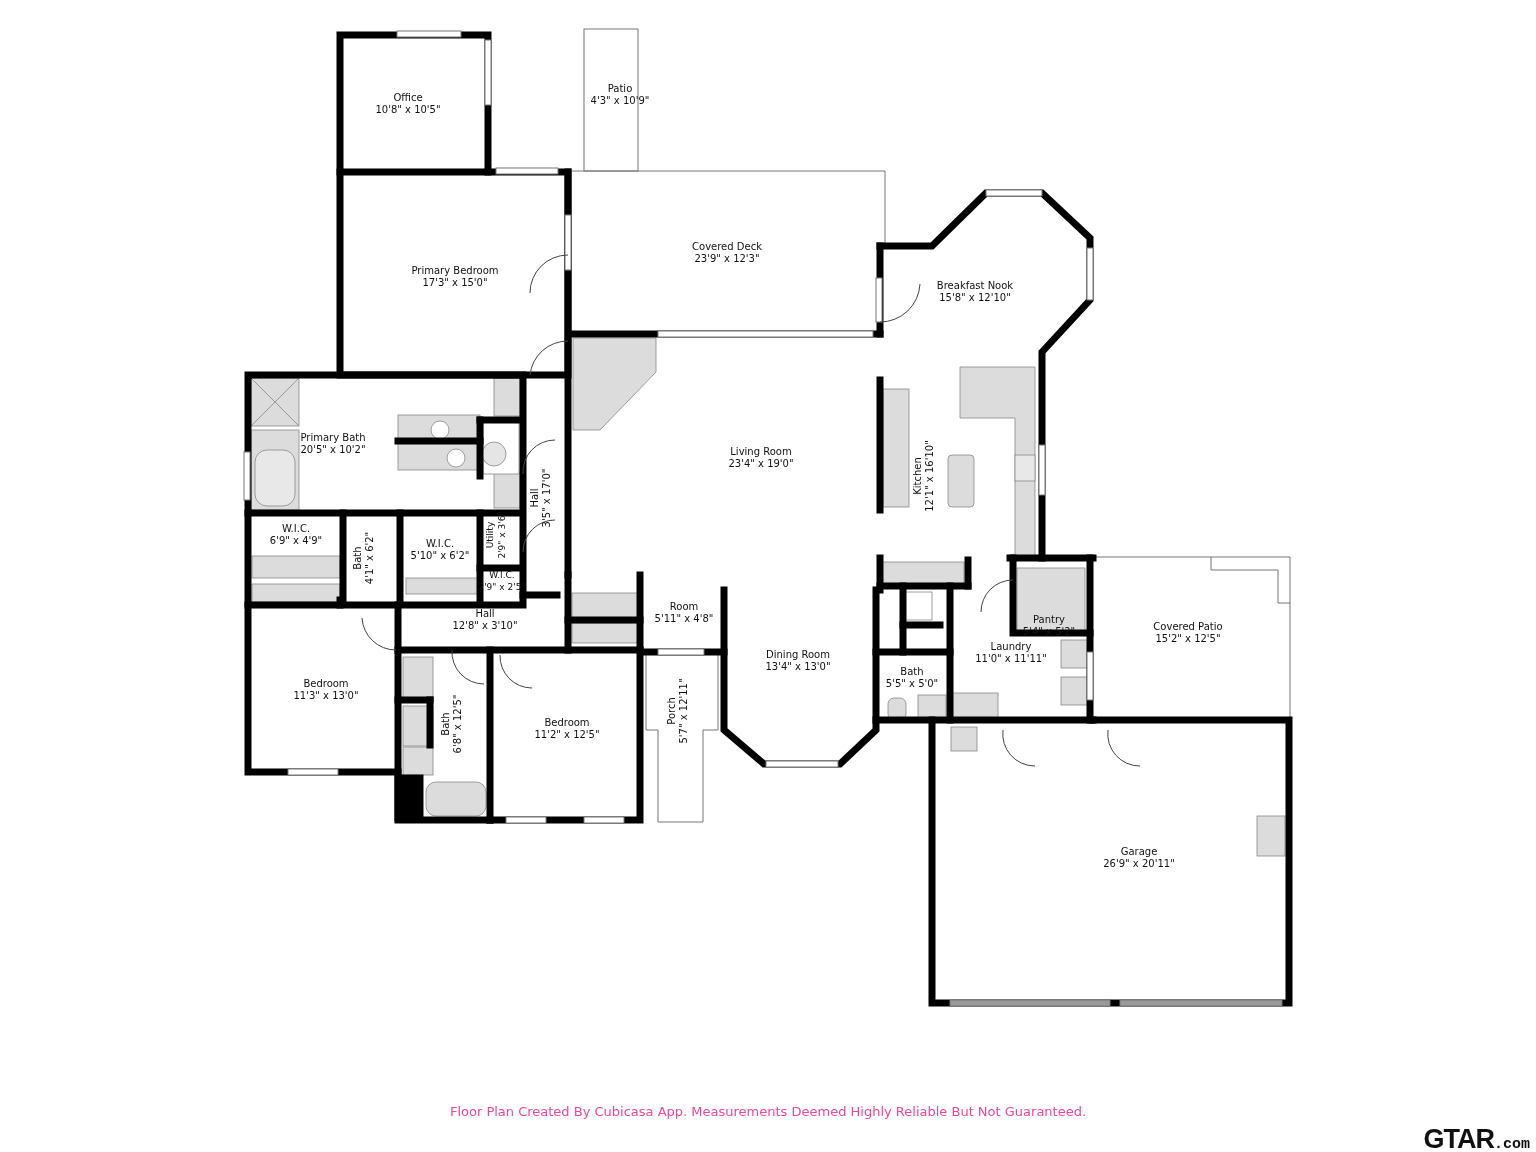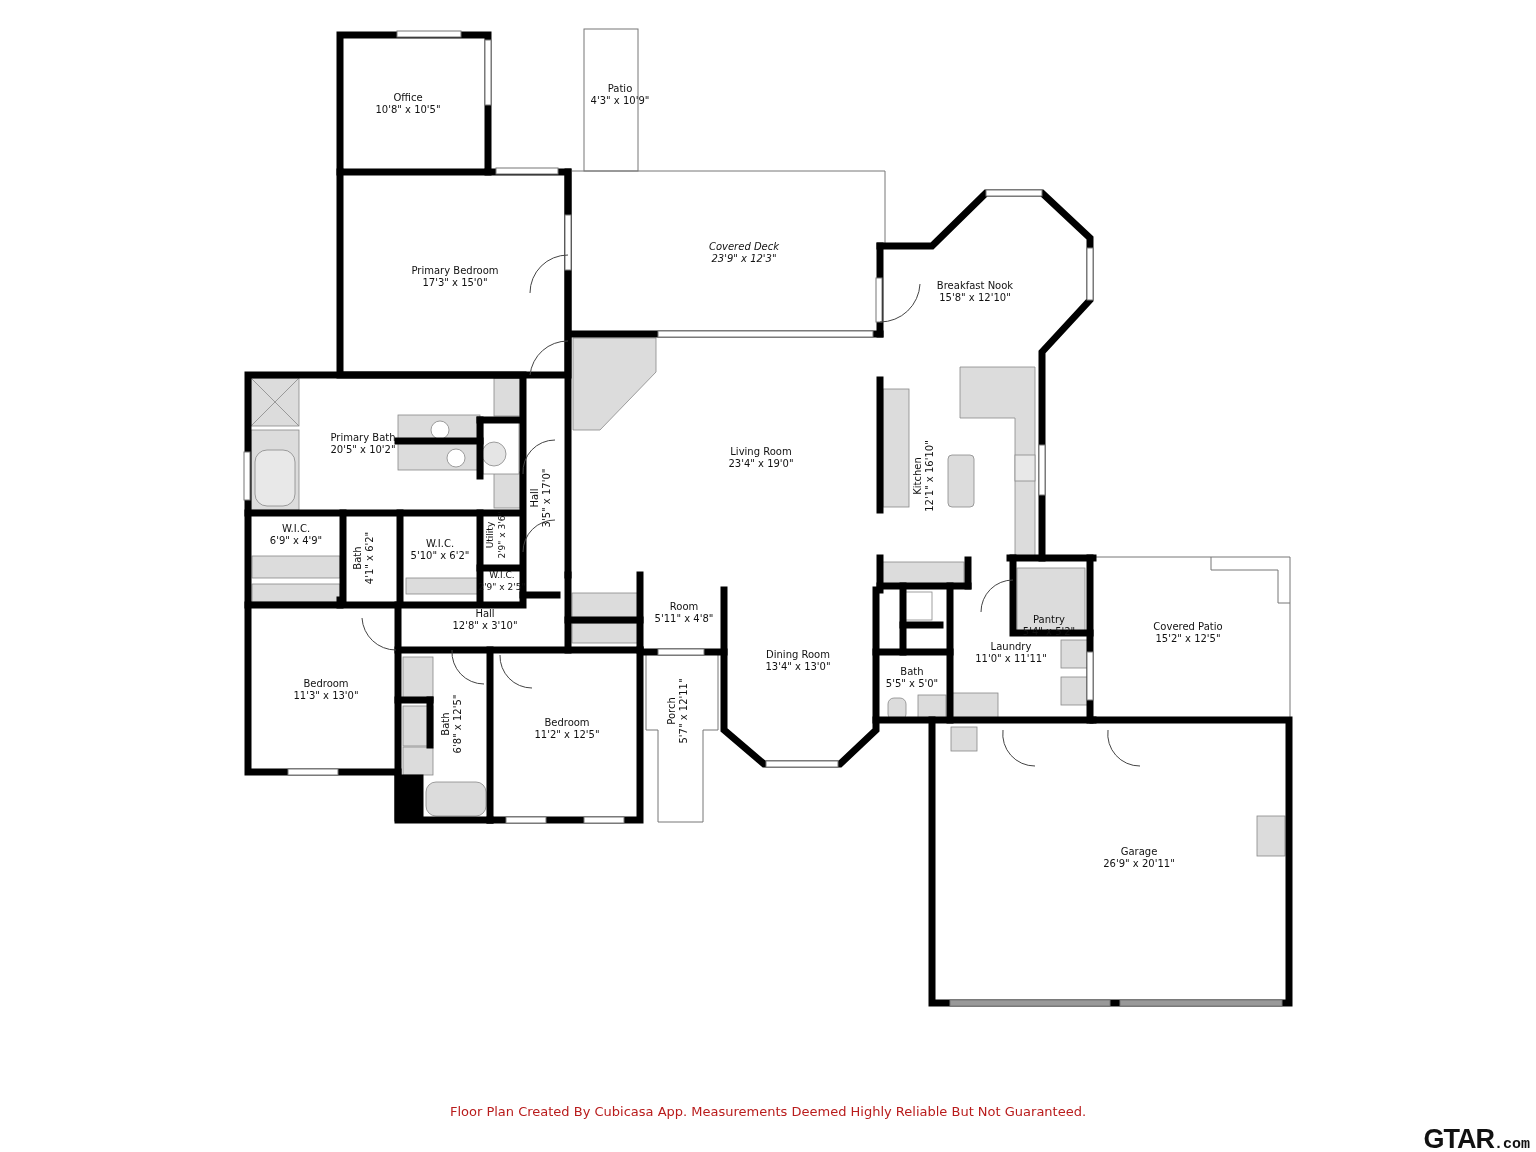--- a/index.html
+++ b/index.html
@@ -1,20 +1,20 @@
 <!DOCTYPE html>
 <html><head>
 <meta charset="utf-8">
 <style>
   html,body{margin:0;padding:0;background:#fff;}
   body{width:1536px;height:1152px;position:relative;overflow:hidden;font-family:"DejaVu Sans",sans-serif;color:#111;}
   svg.plan{position:absolute;left:0;top:0;}
   .lbl{position:absolute;text-align:center;font-size:10px;line-height:12px;color:#111;white-space:nowrap;transform:translate(-50%,-50%);}
   .lbl.rot{transform:translate(-50%,-50%) rotate(-90deg);}
-  .footer{position:absolute;left:0;width:1536px;top:1104px;text-align:center;font-size:13px;color:#b91c1c;}
+  .footer{position:absolute;left:0;width:1536px;top:1104px;text-align:center;font-size:13px;color:#ec4899;}
   .logo{position:absolute;right:6px;top:1124px;font-family:"Liberation Sans",sans-serif;font-weight:bold;font-size:27px;color:#111;letter-spacing:-1px;}
   .logo small{font-size:15px;font-weight:bold;letter-spacing:0;font-family:Liberation Mono, monospace;}
 </style>
 </head>
 <body>
 
 <svg class="plan" width="1536" height="1152" viewBox="0 0 1536 1152" xmlns="http://www.w3.org/2000/svg">
 
   <rect x="584" y="29" width="54" height="142" fill="none" stroke="#777" stroke-width="1"></rect>
 
@@ -174,33 +174,33 @@
 </svg>
 
 <div class="lbl" style="left:408px;top:104px;">
     <div>Office</div>
     <div>10'8" x 10'5"</div>
   </div>
 <div class="lbl" style="left:614px;top:95px;padding-left:12px;">
     <div>Patio</div>
     <div>4'3" x 10'9"</div>
   </div>
-<div class="lbl" style="left:744px;top:253px;font-style:italic;">
+<div class="lbl" style="left:727px;top:253px;">
     <div>Covered Deck</div>
     <div>23'9" x 12'3"</div>
   </div>
 <div class="lbl" style="left:455px;top:277px;">
     <div>Primary Bedroom</div>
     <div>17'3" x 15'0"</div>
   </div>
 <div class="lbl" style="left:975px;top:292px;">
     <div>Breakfast Nook</div>
     <div>15'8" x 12'10"</div>
   </div>
-<div class="lbl" style="left:363px;top:444px;text-align:right;">
+<div class="lbl" style="left:333px;top:444px;text-align:right;">
     <div>Primary Bath</div>
     <div>20'5" x 10'2"</div>
   </div>
 <div class="lbl" style="left:723px;top:458px;margin-left:38px;">
     <div>Living Room</div>
     <div>23'4" x 19'0"</div>
   </div>
 <div class="lbl rot" style="left:924px;top:476px;">
     <div>Kitchen</div>
     <div>12'1" x 16'10"</div>

